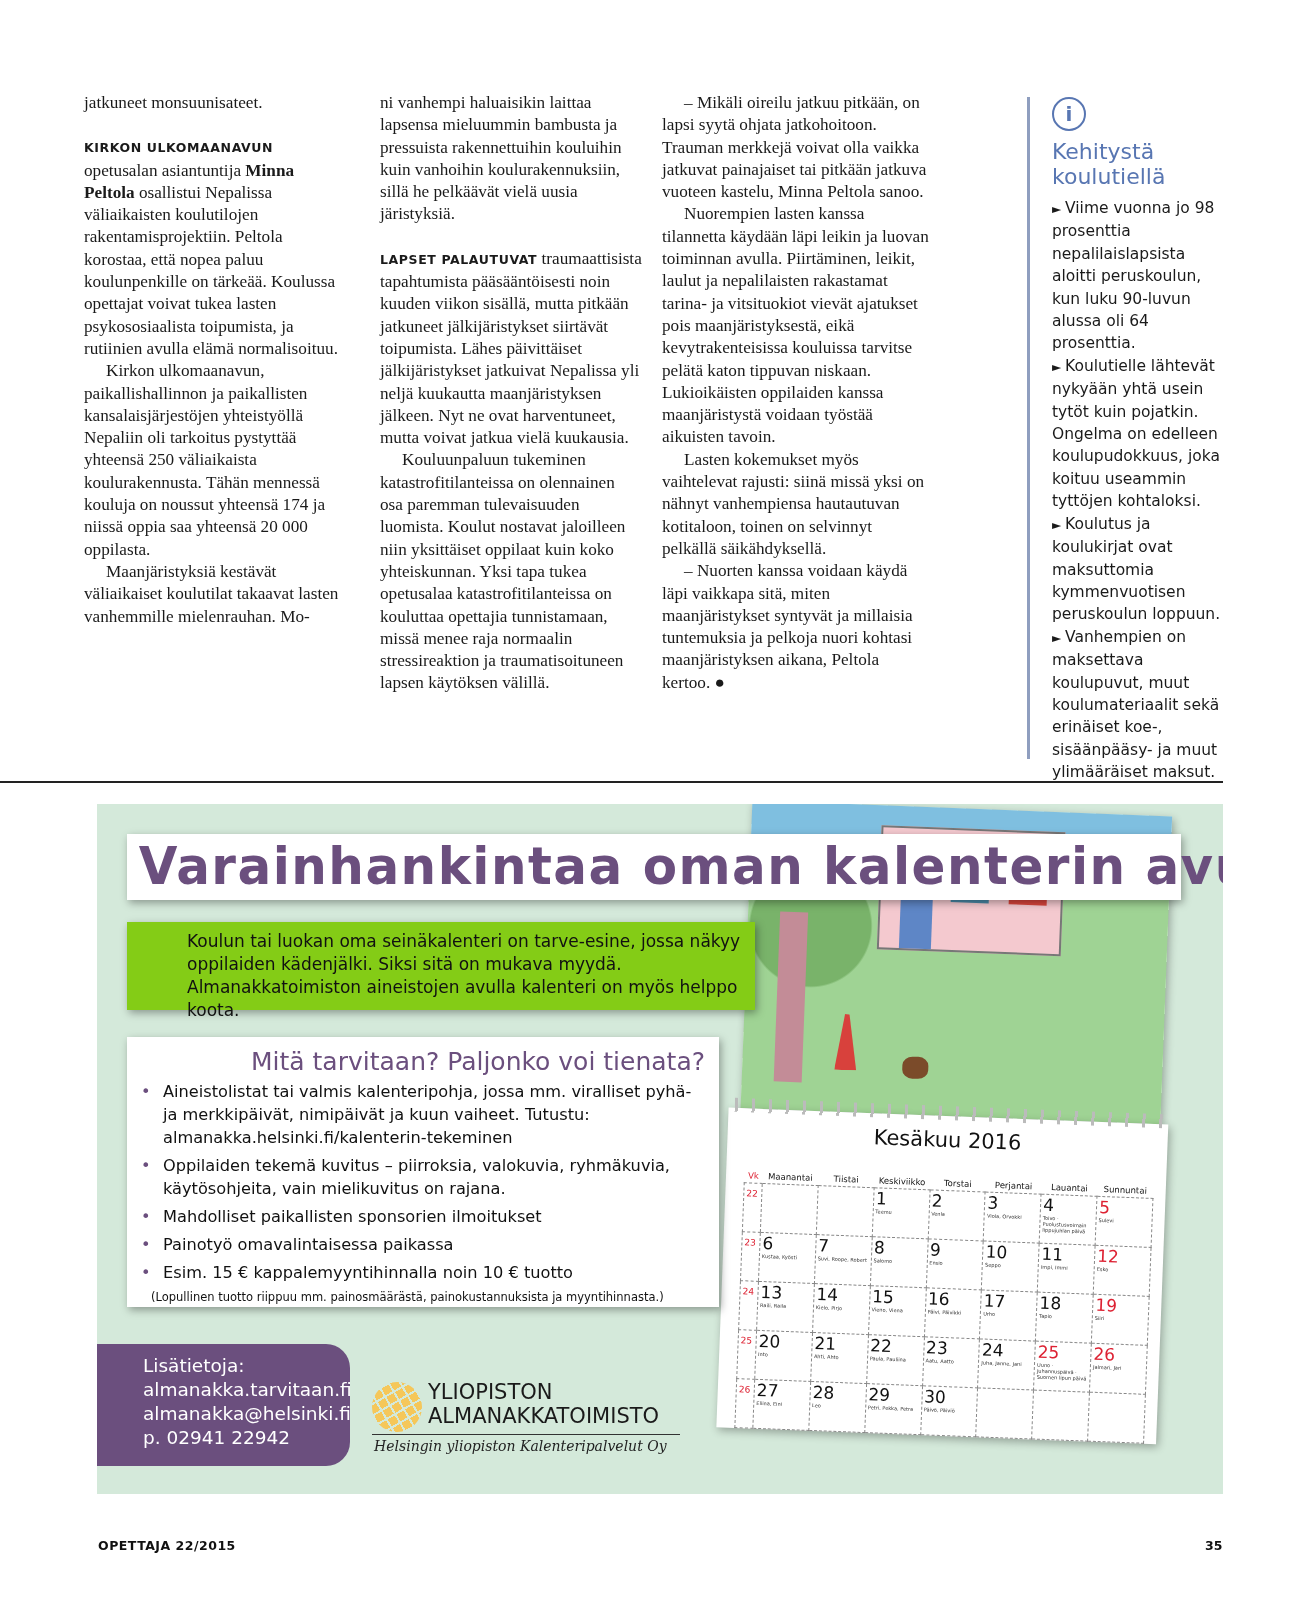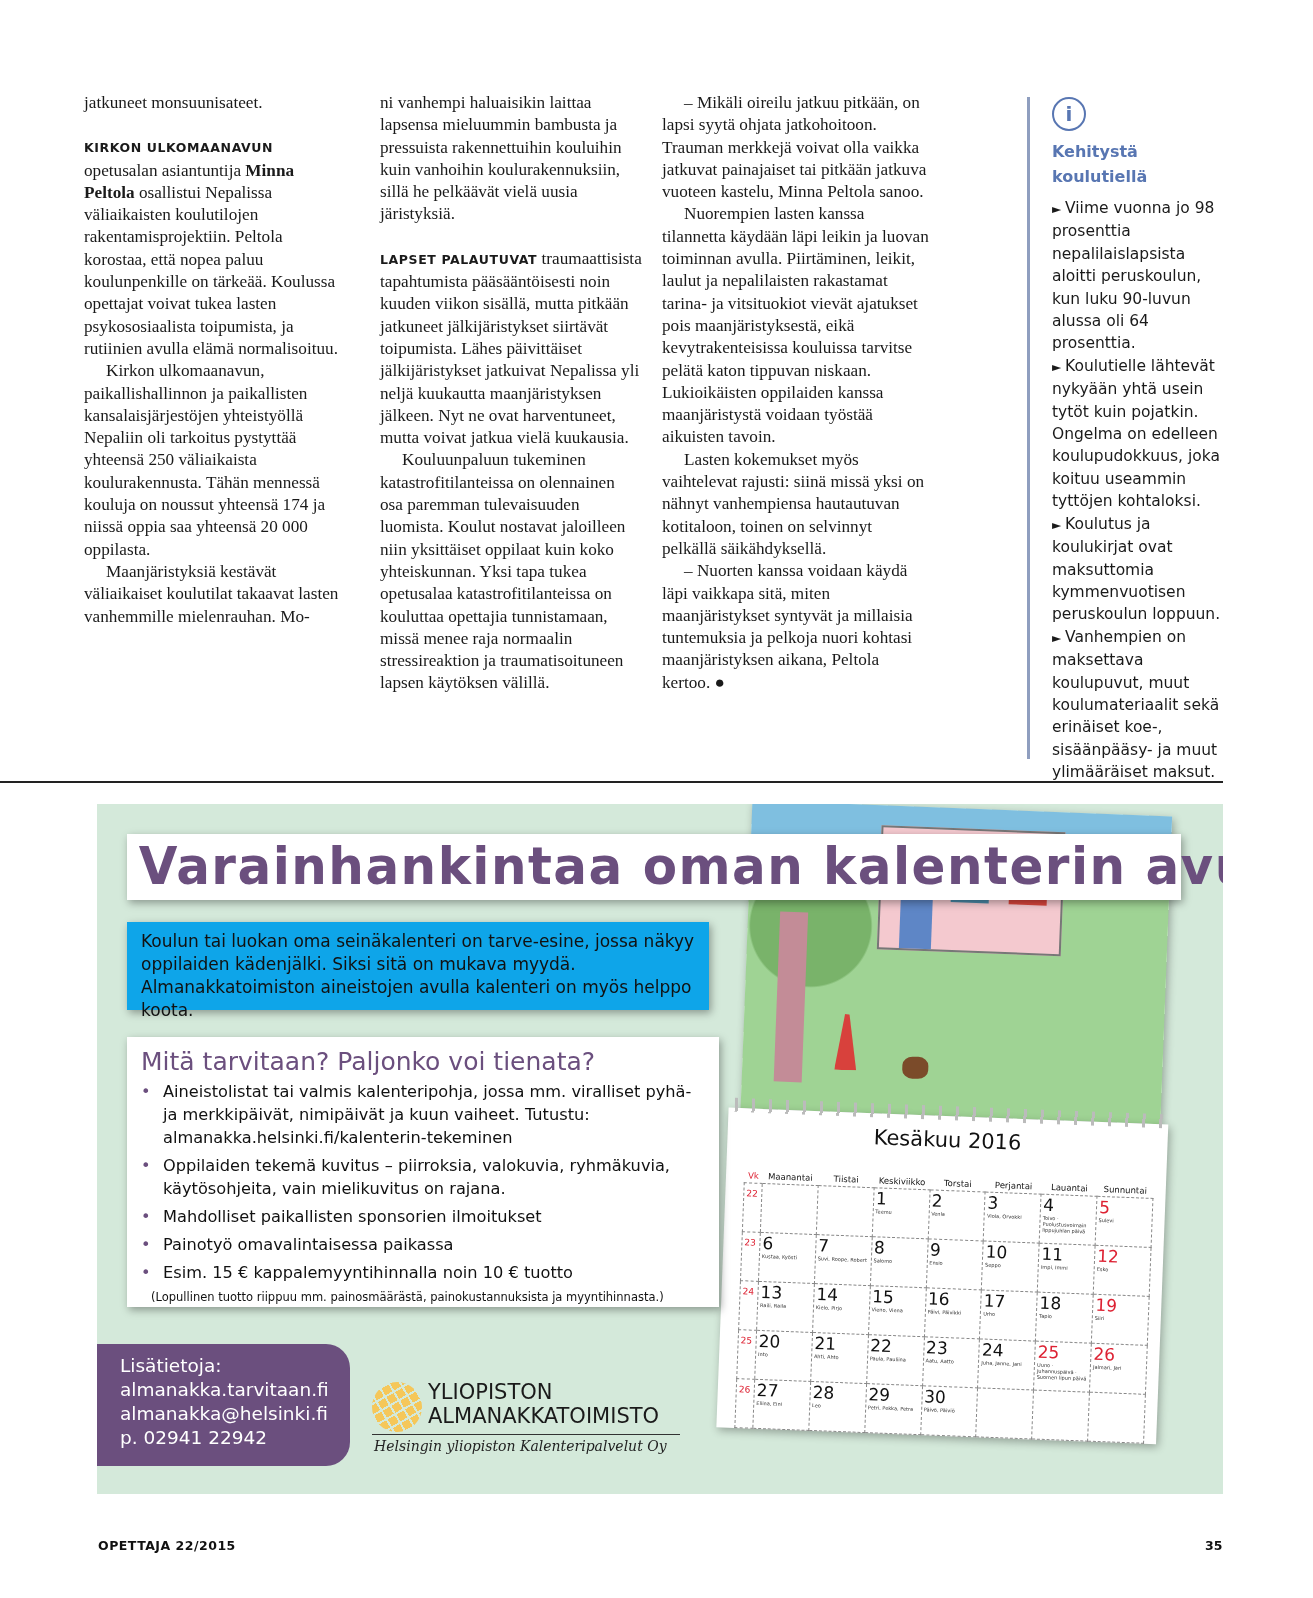--- a/index.html
+++ b/index.html
@@ -10,39 +10,39 @@
   .col p.ind { text-indent:22px; }
   .col p.gap { margin-top:22px; }
   .lead { font-family:"DejaVu Sans", sans-serif; font-weight:bold; font-size:12.5px; letter-spacing:0.6px; }
   .col1 { left:84px; width:262px; }
   .col2 { left:380px; width:262px; }
   .col3 { left:662px; width:268px; }
 
   .sidebar-rule { position:absolute; left:1027px; top:97px; width:3px; height:662px; background:#8f9ebf; }
   .sidebar { position:absolute; left:1052px; top:97px; width:175px; font-family:"DejaVu Sans", sans-serif; }
   .info-icon { width:30px; height:30px; border:2px solid #5876b2; border-radius:50%; color:#5876b2; font-family:"DejaVu Sans", sans-serif; font-weight:bold; font-size:20px; line-height:30px; text-align:center; }
-  .sidebar h3 { margin:8px 0 8px 0; color:#5876b2; font-family:"DejaVu Sans", sans-serif; font-weight:bold; font-size:16px; line-height:25px; }
+  .sidebar h3 { margin:8px 0 8px 0; color:#5876b2; font-family:"DejaVu Sans", sans-serif; font-weight:normal; font-size:22px; line-height:25px; }
   .sidebar .items { font-size:15.5px; line-height:22.4px; color:#1a1a1a; }
   .sidebar .items p { margin:0; }
   .tri { font-size:12px; }
 
   .hr { position:absolute; left:0; top:781px; width:1223px; height:2px; background:#222; }
 
   .ad { position:absolute; left:97px; top:804px; width:1126px; height:690px; background:#d4e9da; overflow:hidden; }
   .title-box { position:absolute; left:30px; top:30px; width:1054px; height:66px; background:#fff; box-shadow:2px 3px 8px rgba(0,0,0,0.35); z-index:3; }
   .title-box span { display:block; padding-left:12px; font-family:"DejaVu Sans", sans-serif; font-weight:bold; font-size:51px; line-height:66px; color:#6b4f7e; letter-spacing:1.5px; transform:scaleX(0.98); transform-origin:left; white-space:nowrap; }
-  .intro-box { position:absolute; left:30px; top:118px; width:582px; height:88px; background:#0ea5e9; box-shadow:2px 3px 8px rgba(0,0,0,0.35); z-index:3; }
+  .intro-box { position:absolute; left:30px; top:118px; width:582px; height:88px; background:#84cc16; box-shadow:2px 3px 8px rgba(0,0,0,0.35); z-index:3;padding-left:46px; }
   .intro-box p { margin:8px 14px; font-family:"DejaVu Sans", sans-serif; font-size:17px; line-height:23px; color:#111; }
   .needs-box { position:absolute; left:30px; top:233px; width:592px; height:270px; background:#fff; box-shadow:2px 3px 8px rgba(0,0,0,0.35); z-index:3; }
-  .needs-box h2 { margin:10px 14px 4px 14px; font-family:"DejaVu Sans", sans-serif; font-weight:normal; font-size:25px; color:#6b4f7e; }
+  .needs-box h2 { margin:10px 14px 4px 4px; font-family:"DejaVu Sans", sans-serif; font-weight:normal; font-size:25px; color:#6b4f7e;text-align:right; }
   .needs-box ul { margin:0; padding:0 14px 0 36px; list-style:none; font-family:"DejaVu Sans", sans-serif; font-size:16.2px; line-height:23px; color:#111; }
   .needs-box li { position:relative; margin-bottom:5px; }
   .needs-box li::before { content:"•"; position:absolute; left:-22px; color:#6b4f7e; }
   .needs-box .note { font-size:11.5px; line-height:16px; margin-left:24px; color:#111; font-family:"DejaVu Sans", sans-serif; }
-  .contact { position:absolute; left:0; top:540px; width:253px; height:122px; background:#6b4f7e; border-radius:0 24px 24px 0; color:#fff; font-family:"DejaVu Sans", sans-serif; font-size:18.5px; line-height:24px; padding:10px 0 0 23px; box-sizing:border-box; z-index:3; }
+  .contact { position:absolute; left:0; top:540px; width:253px; height:122px; background:#6b4f7e; border-radius:0 24px 24px 0; color:#fff; font-family:"DejaVu Sans", sans-serif; font-size:18.5px; line-height:24px; padding:10px 0 0 46px; box-sizing:border-box; z-index:3; }
   .contact div { white-space:nowrap; }
   .logo { position:absolute; left:275px; top:572px; width:320px; z-index:3; }
   .logo-mark { position:absolute; left:0; top:6px; width:50px; height:50px; border-radius:50%; background:
       repeating-linear-gradient(60deg, transparent 0 8px, #d4e9da 8px 10px),
       repeating-linear-gradient(-30deg, transparent 0 8px, #d4e9da 8px 10px), #f5c75a; }
   .logo-text { position:absolute; left:56px; top:4px; font-family:"DejaVu Sans", sans-serif; font-size:21px; line-height:24px; color:#1a1a1a; white-space:nowrap; }
   .logo-rule { position:absolute; left:0; top:58px; width:308px; height:1px; background:#333; }
   .logo-sub { position:absolute; left:2px; top:62px; font-family:"DejaVu Serif", serif; font-style:italic; font-size:14px; color:#222; white-space:nowrap; }
 
   .calendar { position:absolute; left:615px; top:4px; width:470px; height:640px; transform:rotate(2.2deg); transform-origin:50% 50%; z-index:1; }

